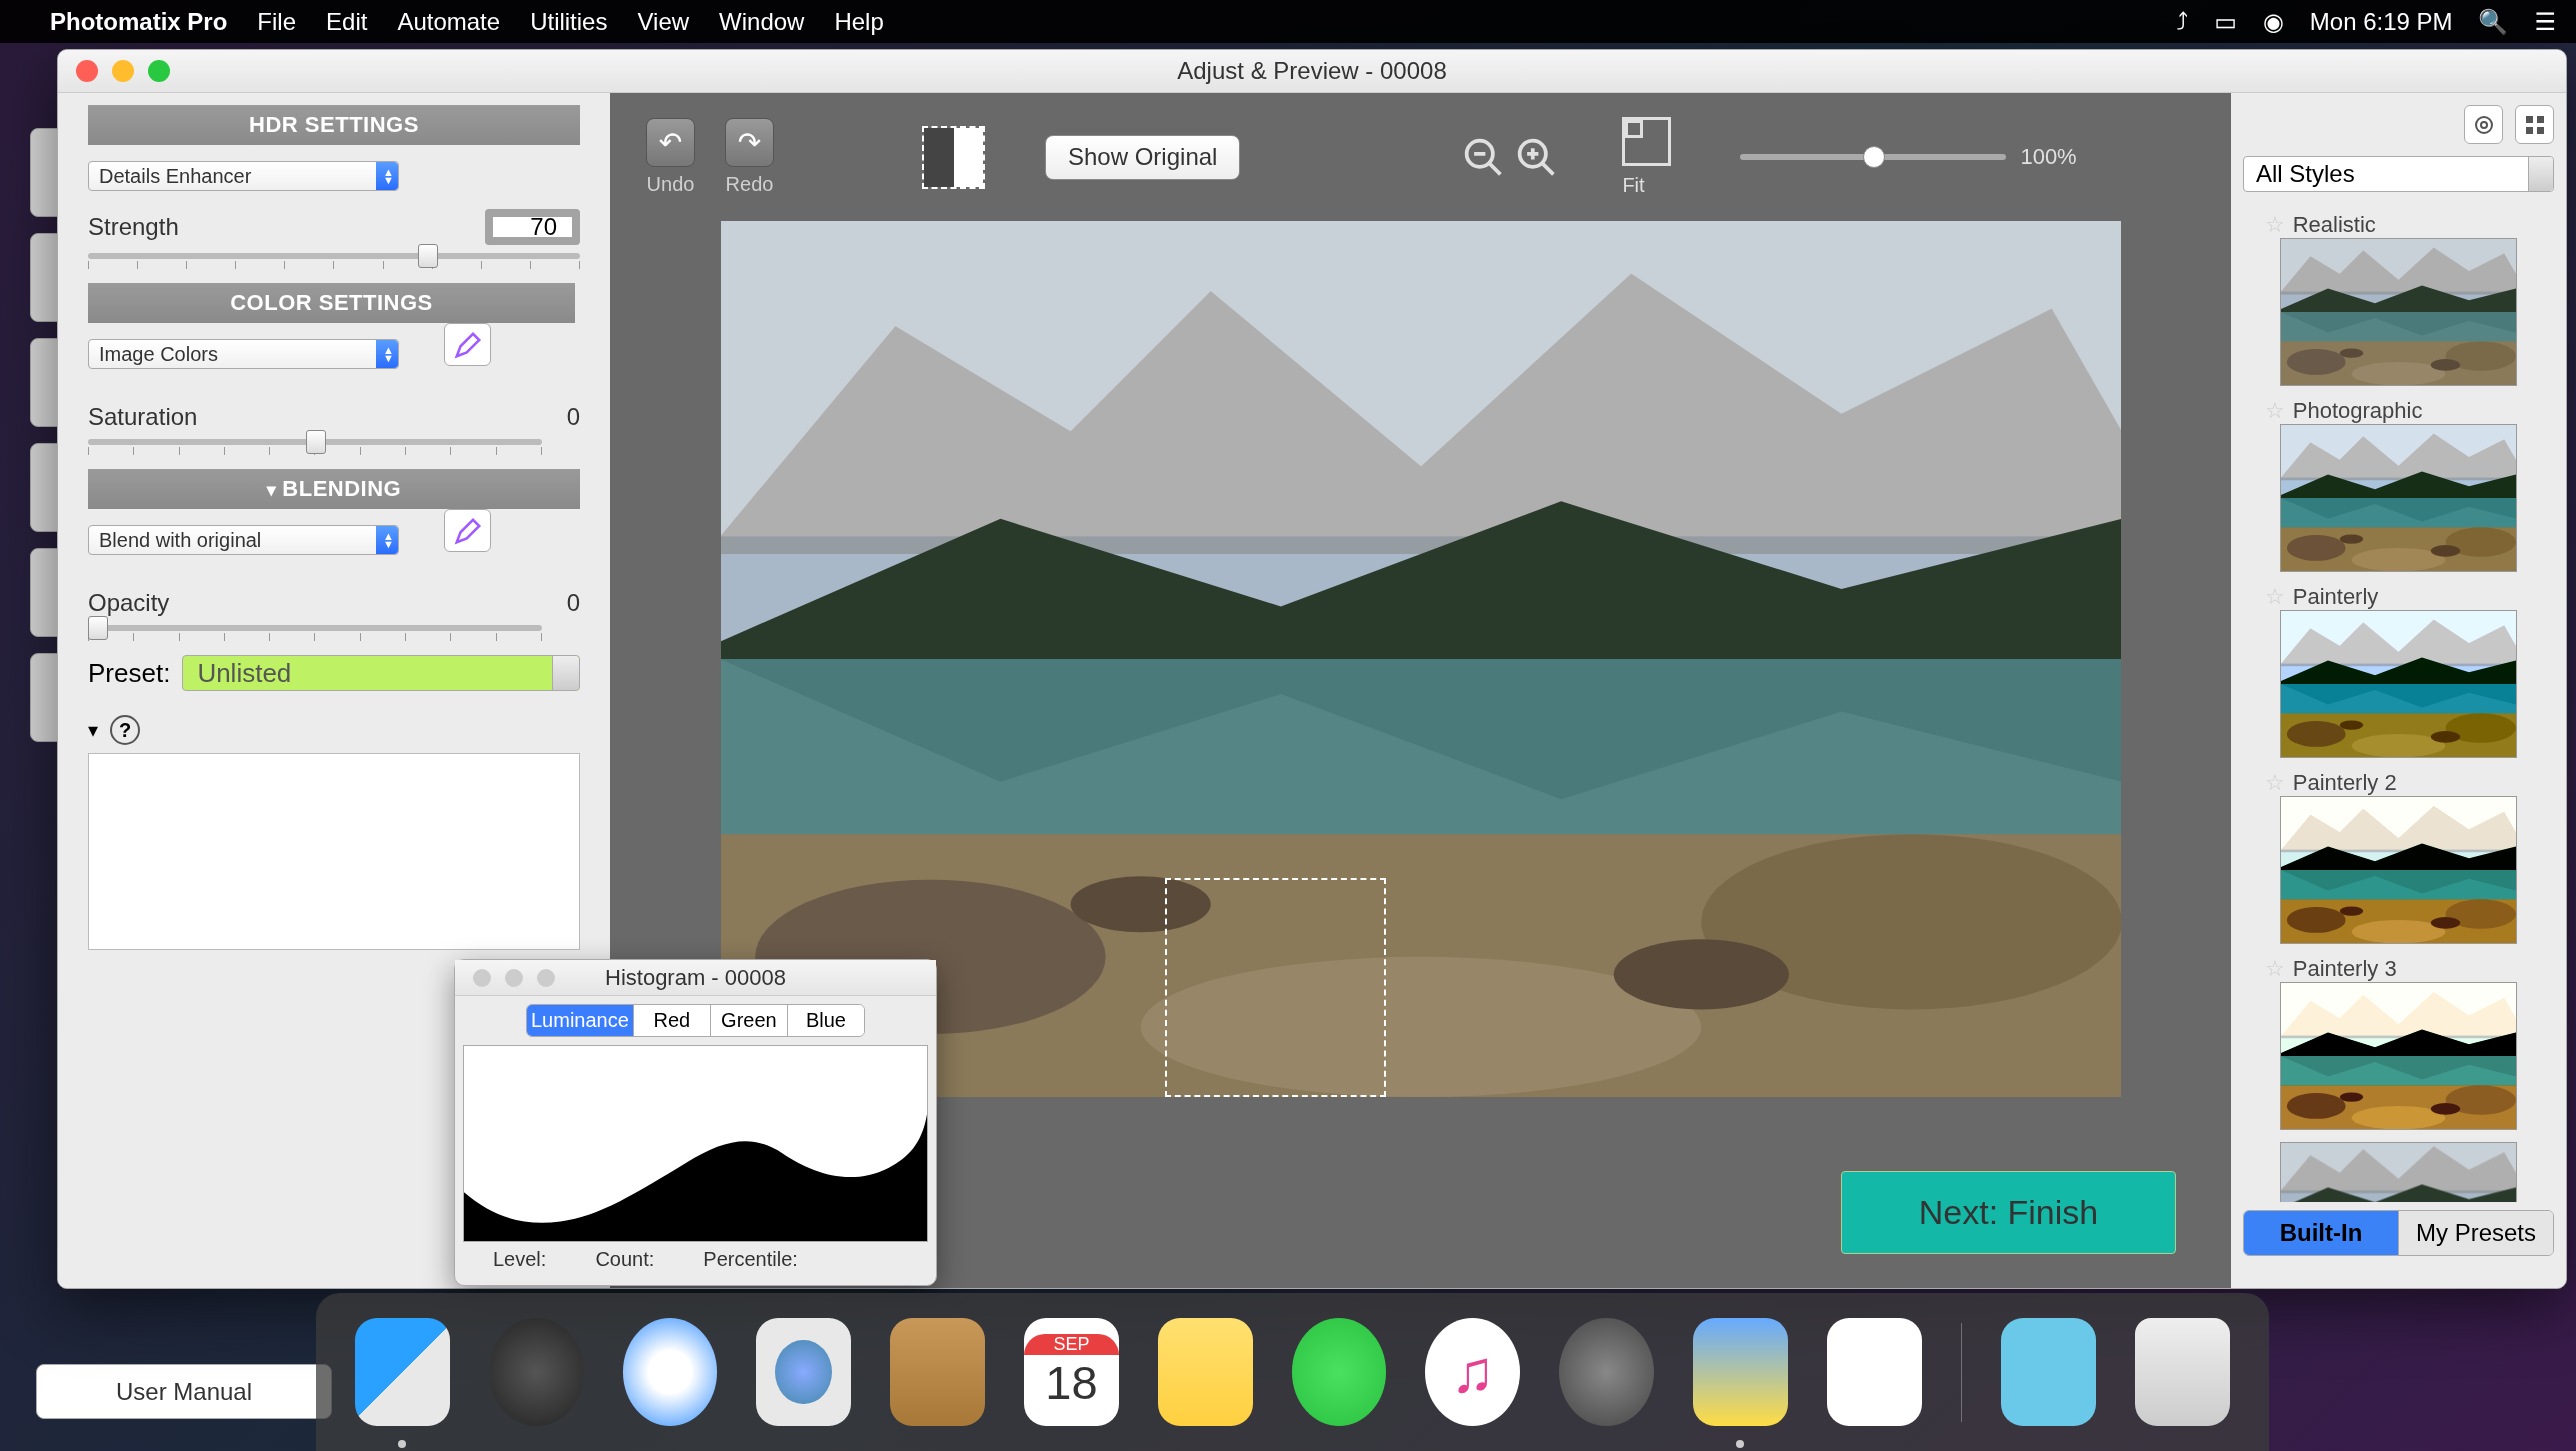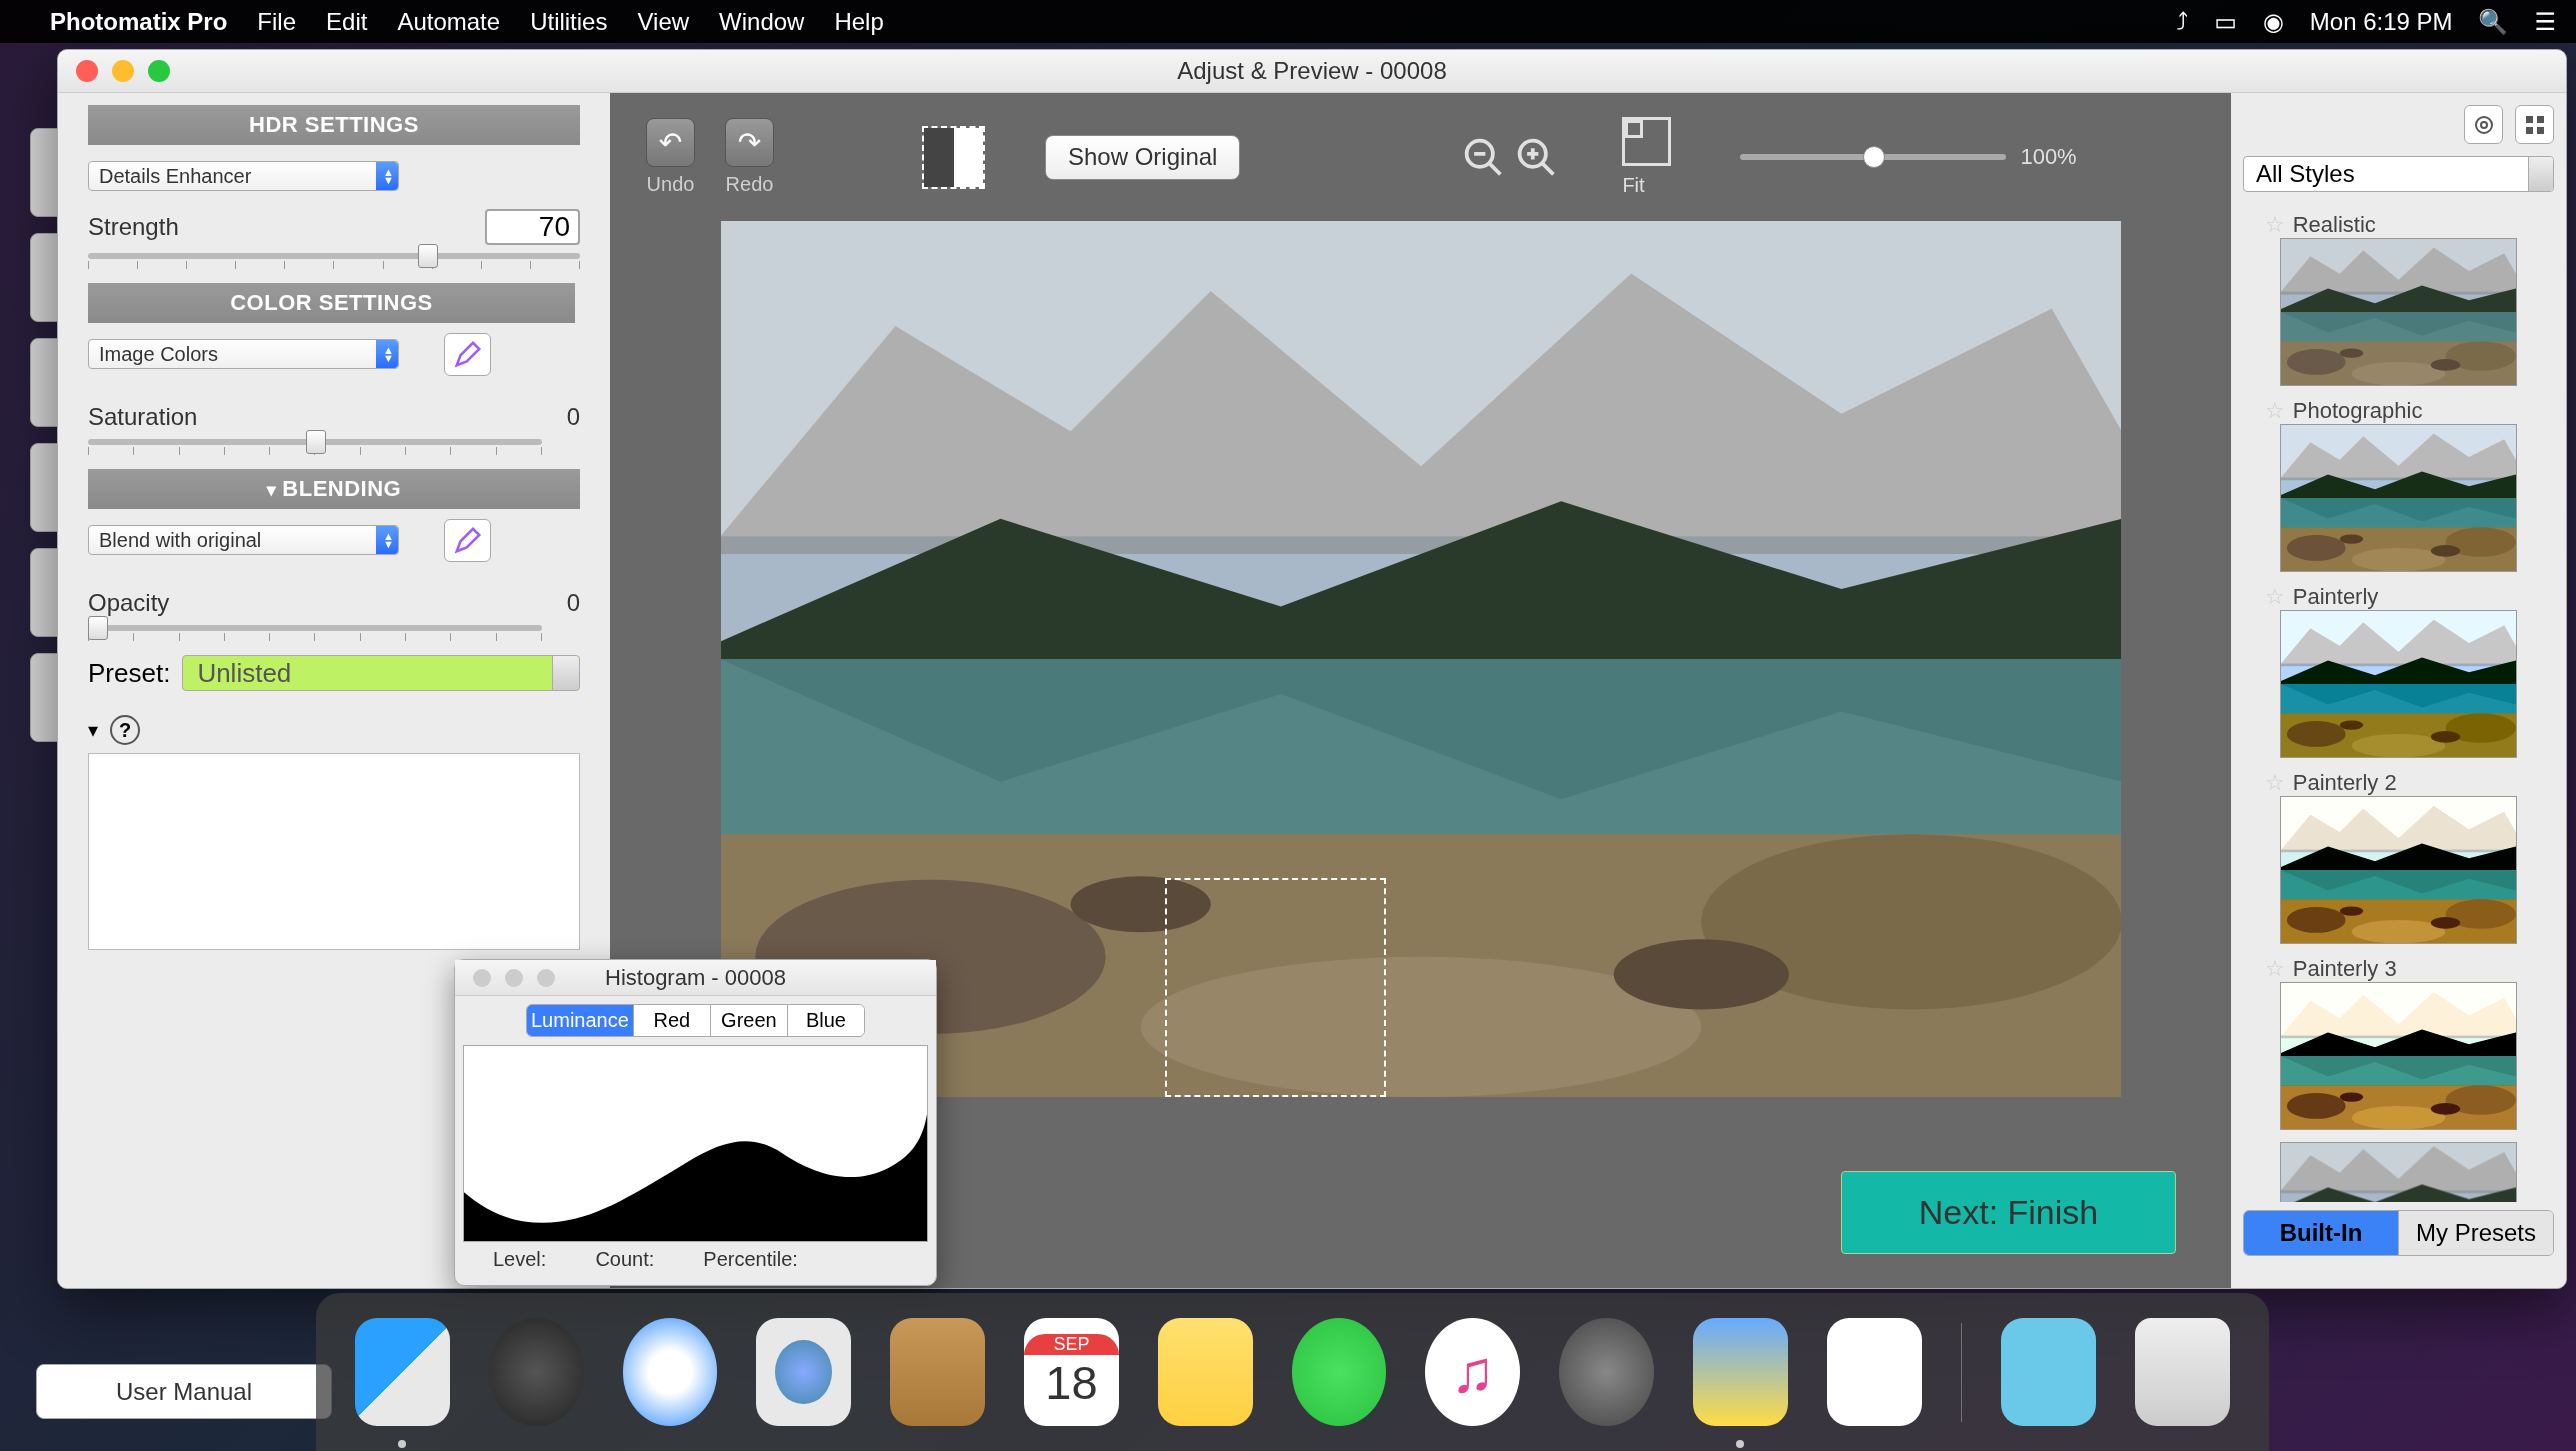--- a/index.html
+++ b/index.html
@@ -27,29 +27,29 @@
 
 .left-panel{width:552px;background:#ececec;padding:12px 30px;position:relative;overflow:hidden}
 .sec-head{background:linear-gradient(#9a9a9a,#8a8a8a);color:#fff;font-size:22px;font-weight:600;text-align:center;padding:7px;letter-spacing:0.5px}
 .sec-head .chev{margin-right:6px;font-size:18px}
 .panel-block{margin-bottom:24px}
 .dropdown{height:30px;background:linear-gradient(#fff,#f0f0f0);border:1px solid #aaa;border-radius:4px;display:flex;align-items:center;padding:0 10px;font-size:20px;color:#333;margin:16px 0;position:relative;width:311px}
 .dropdown::after{content:"";position:absolute;right:0;top:0;bottom:0;width:22px;background:linear-gradient(#5a9dff,#2a6dff);border-radius:0 4px 4px 0}
 .dropdown .arrows{position:absolute;right:4px;color:#fff;font-size:11px;line-height:8px;z-index:1}
 .slider-row{margin:18px 0}
 .slider-row .labels{display:flex;justify-content:space-between;align-items:center;font-size:24px;color:#333;margin-bottom:8px}
-.val-input{width:95px;height:36px;border:2px solid #a3a3a3;border-radius:4px;text-align:right;padding:0 8px;font-size:28px;background:#fff}
+.val-input{width:95px;height:36px;border:8px solid #a3a3a3;border-radius:4px;text-align:right;padding:0 15px;font-size:24px;background:#fff}
 .val-text{font-size:24px}
 .slider-track{height:6px;background:#bbb;border-radius:3px;position:relative;margin-top:6px}
 .slider-track .ticks{position:absolute;top:8px;left:0;right:0;display:flex;justify-content:space-between}
 .slider-track .ticks span{width:1px;height:8px;background:#999}
 .slider-thumb{position:absolute;top:-9px;width:20px;height:24px;background:linear-gradient(#fff,#ddd);border:1px solid #888;border-radius:3px}
 .brush-btn{width:47px;height:43px;border:1px solid #aaa;border-radius:6px;background:#fff;display:inline-flex;align-items:center;justify-content:center}
 .brush-btn svg{width:30px;height:30px}
-.row-with-brush{display:flex;align-items:center;gap:45px}
+.row-with-brush{display:flex;align-items:flex-start;gap:45px}
 .preset-row{display:flex;align-items:center;gap:12px;margin-top:10px;font-size:26px}
 .preset-dd{flex:1;height:36px;background:#bef264;border:1px solid #aaa;border-radius:4px;display:flex;align-items:center;padding:0 14px;font-size:26px;color:#555;position:relative}
 .preset-dd::after{content:"";position:absolute;right:0;top:0;bottom:0;width:26px;background:linear-gradient(#eee,#ccc);border-left:1px solid #aaa;border-radius:0 4px 4px 0}
 .collapse-row{display:flex;align-items:center;gap:12px;margin-top:24px}
 .collapse-row .chev{font-size:20px}
 .help-circle{width:30px;height:30px;border:2px solid #555;border-radius:50%;display:flex;align-items:center;justify-content:center;font-size:20px;font-weight:700}
 .note-area{height:197px;background:#fff;border:1px solid #bbb;margin-top:8px}
 
 
 .center{flex:1;background:#696969;display:flex;flex-direction:column;position:relative}

